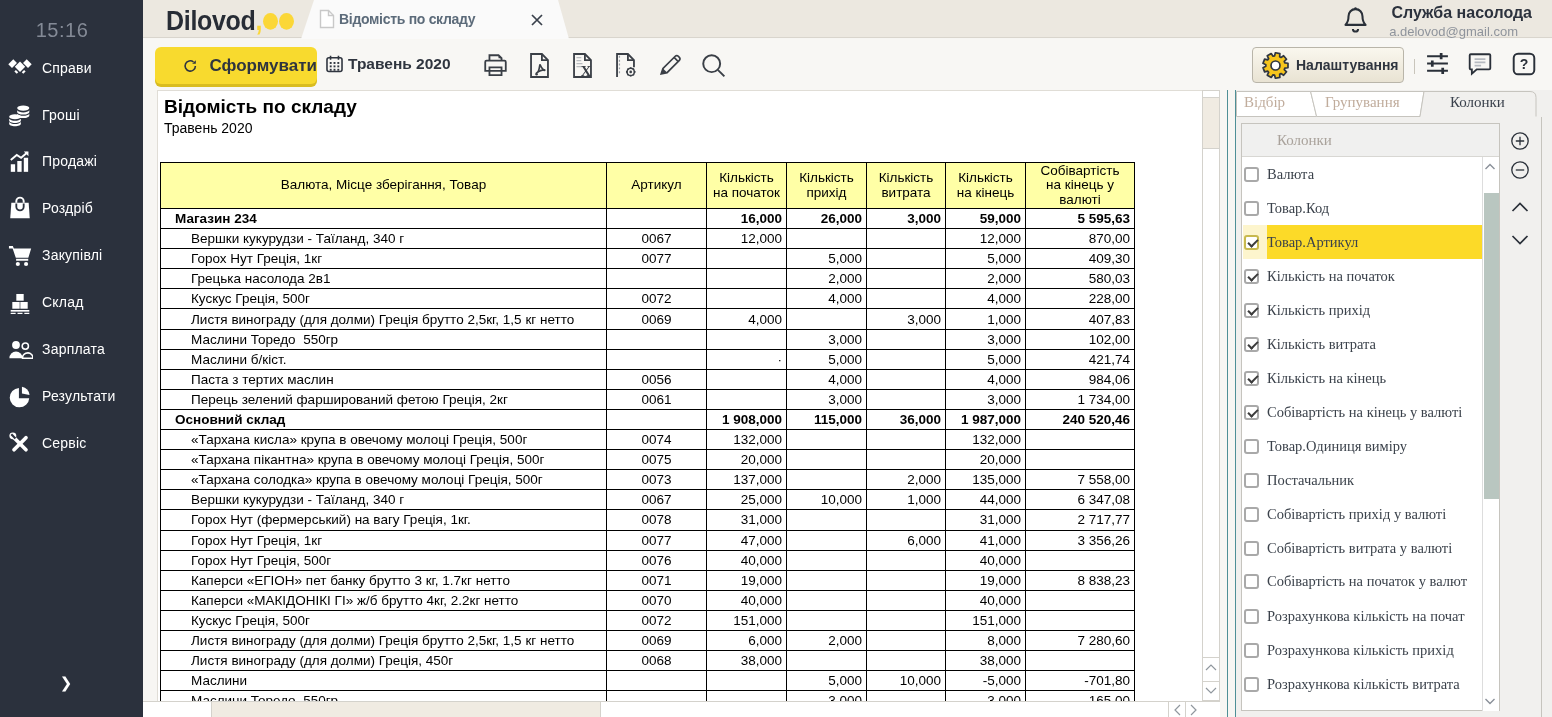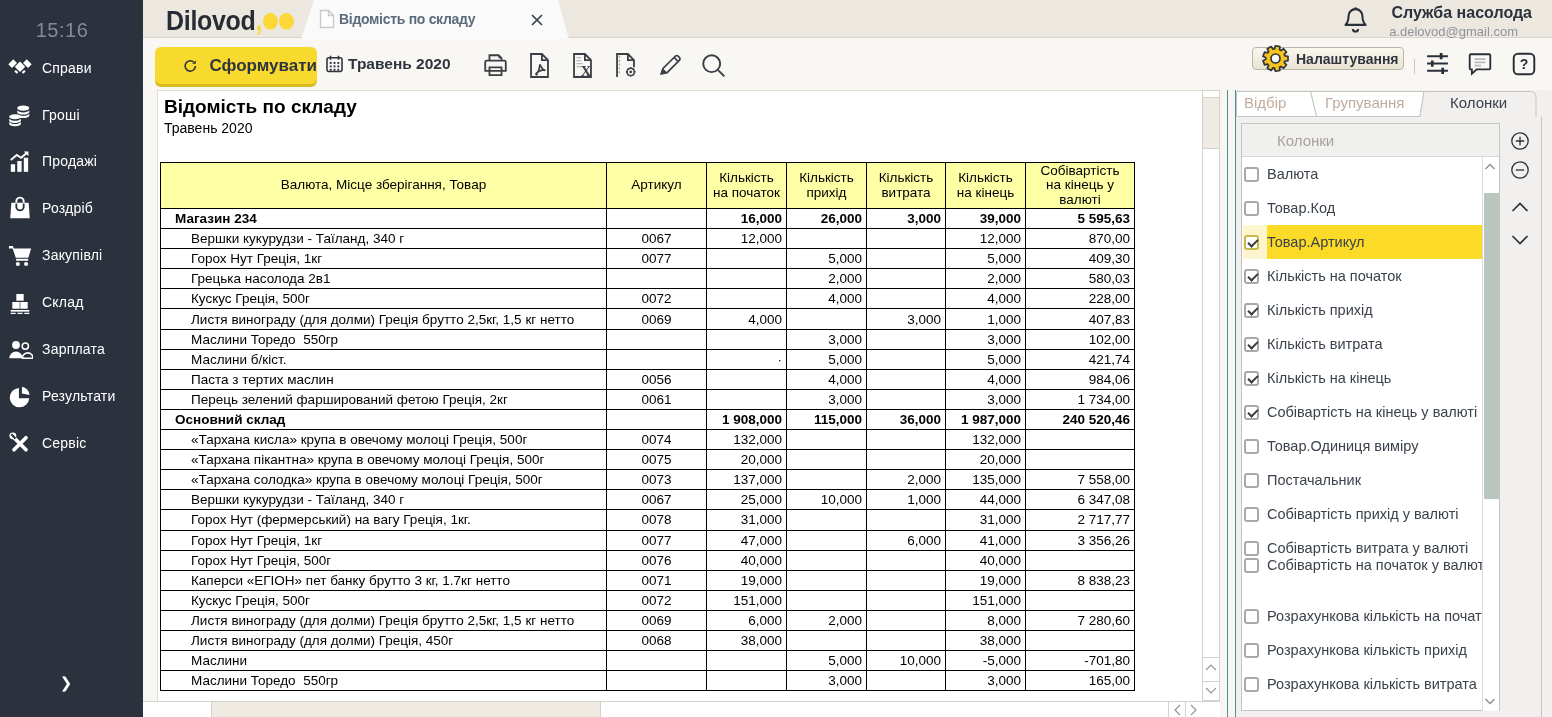--- a/index.html
+++ b/index.html
@@ -28,21 +28,21 @@
 #support { position:absolute; right:20px; top:4px; text-align:right; white-space:nowrap; }
 #support .s1 { font-size:16px; font-weight:bold; color:#2c323d; }
 #support .s2 { font-size:13px; color:#8f949c; margin-top:2px; padding-right:14px; }
 
 
 #toolbar { position:absolute; left:143px; top:39px; width:1409px; height:51px; background:#f8f7f4; }
 #btn-form { position:absolute; left:12px; top:8px; width:162px; height:37px; background:#f8da2e; border-radius:6px; box-shadow:0 3px 0 #d9bc1f; font-size:17px; font-weight:bold; color:#2f353f; display:flex; align-items:center; padding-left:28px; }
 #btn-form svg { margin-right:12px; }
 #datepick { position:absolute; left:182px; top:15px; display:flex; align-items:center; font-size:15.5px; font-weight:bold; color:#2f353f; }
 .tico { position:absolute; top:12px; }
-#btn-settings { position:absolute; left:1109px; top:8px; width:152px; height:23px; background:linear-gradient(#faf7ee,#e9e3d3); border:1px solid #b9b5a9; border-radius:4px; display:flex; align-items:center; font-size:14px; font-weight:bold; color:#2f353f; }
+#btn-settings { position:absolute; left:1109px; top:8px; width:152px; height:36px; background:linear-gradient(#faf7ee,#e9e3d3); border:1px solid #b9b5a9; border-radius:4px; display:flex; align-items:center; font-size:14px; font-weight:bold; color:#2f353f; }
 #tsep { position:absolute; left:1271px; top:20px; width:1px; height:15px; background:#c9c5bb; }
 
 
 #report { position:absolute; left:157px; top:90px; width:1045px; height:611px; background:#fff; border-left:1px solid #e0ddd6; border-top:1px solid #e0ddd6; overflow:hidden; }
 #rtitle { position:absolute; left:6px; top:5px; font-size:19px; font-weight:bold; color:#000; }
 #rsub { position:absolute; left:6px; top:29px; font-size:14px; color:#000; }
 table#rep { position:absolute; left:2px; top:71px; border-collapse:collapse; table-layout:fixed; font-size:13.5px; color:#000; }
 #rep td { border:1px solid #000; padding:0 4px; height:20.1px; overflow:hidden; white-space:nowrap; }
 #rep .hdr td { background:#ffffa6; text-align:center; vertical-align:middle; font-size:13.5px; line-height:14.5px; }
 #rep .num { text-align:right; }
@@ -54,21 +54,21 @@
 #vsb { position:absolute; left:1202px; top:90px; width:18px; height:611px; background:#fff; border:1px solid #d4d2cc; }
 #vsb .thumb { position:absolute; left:0px; top:6px; width:16px; height:52px; background:#f0ebe2; border-top:1px solid #d4d2cc; border-bottom:1px solid #d4d2cc; }
 #vsb .bup,#vsb .bdn { position:absolute; left:0; width:16px; height:19px; border-top:1px solid #d4d2cc; color:#7c8892; font-size:11px; text-align:center; line-height:19px; }
 #hsb { position:absolute; left:143px; top:701px; width:1077px; height:16px; background:#fff; border-top:1px solid #d4d2cc; }
 #hsb .thumb { position:absolute; left:68px; top:0; width:390px; height:16px; background:#f0ebe2; border-left:1px solid #d4d2cc; border-right:1px solid #d4d2cc; }
 #hsb .bl,#hsb .br { position:absolute; top:0; width:17px; height:16px; border-left:1px solid #d4d2cc; color:#7c8892; font-size:12px; text-align:center; line-height:15px; }
 #divider { position:absolute; left:1227px; top:90px; width:1px; height:627px; background:#4e8f96; }
 #divider2 { position:absolute; left:1235px; top:90px; width:1px; height:627px; background:#4e8f96; }
 
 
-#rpanel { position:absolute; left:1236px; top:90px; width:316px; height:627px; background:#f1f0ee; }
+#rpanel { position:absolute; left:1236px; top:90px; width:316px; height:627px; background:#f1f0ee;font-family:Liberation Serif, serif; }
 #ptabs { position:absolute; left:0; top:1px; }
 .ptabtxt { position:absolute; top:4px; font-size:15px; color:#c0ac9c; }
 .ptabtxt.active { color:#3a414c; }
 #plist { position:absolute; left:5px; top:33px; width:259px; height:588px; background:#fff; border:1px solid #c6c4be; }
 #plhead { height:33px; background:#f0f0ef; border-bottom:1px solid #d8d7d3; color:#a9a29b; font-size:15px; display:flex; align-items:center; padding-left:35px; }
 .litem { position:absolute; left:1px; width:241px; height:34px; display:flex; align-items:center; font-size:14.5px; color:#3b424b; white-space:nowrap; overflow:hidden; }
 .litem .cb { width:15px; height:15px; border:2px solid #a9a9a9; border-radius:3px; background:#fff; margin:0 8px 0 1px; flex:0 0 15px; position:relative; }
 .litem.checked .cb:after { content:""; position:absolute; left:2px; top:2px; width:8px; height:4px; border-left:2px solid #3c3c3c; border-bottom:2px solid #3c3c3c; transform:rotate(-45deg); }
 .litem.hl { background:linear-gradient(90deg,#fdf5cd 0 24px,#fcda28 24px); }
 .litem.hl .cb { border-color:#c8b94e; }
@@ -299,21 +299,21 @@
             <td>Кількість<br>витрата</td>
             <td>Кількість<br>на кінець</td>
             <td>Собівартість<br>на кінець у<br>валюті</td>
           </tr>
 <tr class="grp">
             <td class="nm">Магазин 234</td>
             <td style="text-align:center"></td>
             <td class="num">16,000</td>
             <td class="num">26,000</td>
             <td class="num">3,000</td>
-            <td class="num">39,000</td>
+            <td class="num">59,000</td>
             <td class="num">5 595,63</td>
           </tr>
 <tr>
             <td class="nm">Вершки кукурудзи - Таїланд, 340 г</td>
             <td style="text-align:center">0067</td>
             <td class="num">12,000</td>
             <td class="num"></td>
             <td class="num"></td>
             <td class="num">12,000</td>
             <td class="num">870,00</td>
@@ -463,20 +463,29 @@
             <td class="num"></td>
           </tr>
 <tr>
             <td class="nm">Каперси «ЕГІОН» пет банку брутто 3 кг, 1.7кг нетто</td>
             <td style="text-align:center">0071</td>
             <td class="num">19,000</td>
             <td class="num"></td>
             <td class="num"></td>
             <td class="num">19,000</td>
             <td class="num">8 838,23</td>
+          </tr>
+<tr>
+            <td class="nm">Каперси «МАКІДОНІКІ ГІ» ж/б брутто 4кг, 2.2кг нетто</td>
+            <td style="text-align:center">0070</td>
+            <td class="num">40,000</td>
+            <td class="num"></td>
+            <td class="num"></td>
+            <td class="num">40,000</td>
+            <td class="num"></td>
           </tr>
 <tr>
             <td class="nm">Кускус Греція, 500г</td>
             <td style="text-align:center">0072</td>
             <td class="num">151,000</td>
             <td class="num"></td>
             <td class="num"></td>
             <td class="num">151,000</td>
             <td class="num"></td>
           </tr>
@@ -587,21 +596,21 @@
 <div class="litem checked hl" style="top:101px"> <span class="cb"></span>Товар.Артикул</div>
 <div class="litem checked" style="top:135px"> <span class="cb"></span>Кількість на початок</div>
 <div class="litem checked" style="top:169px"> <span class="cb"></span>Кількість прихід</div>
 <div class="litem checked" style="top:203px"> <span class="cb"></span>Кількість витрата</div>
 <div class="litem checked" style="top:237px"> <span class="cb"></span>Кількість на кінець</div>
 <div class="litem checked" style="top:271px"> <span class="cb"></span>Собівартість на кінець у валюті</div>
 <div class="litem" style="top:305px"> <span class="cb"></span>Товар.Одиниця виміру</div>
 <div class="litem" style="top:339px"> <span class="cb"></span>Постачальник</div>
 <div class="litem" style="top:373px"> <span class="cb"></span>Собівартість прихід у валюті</div>
 <div class="litem" style="top:407px"> <span class="cb"></span>Собівартість витрата у валюті</div>
-<div class="litem" style="top:424px"> <span class="cb"></span>Собівартість на початок у валют</div>
+<div class="litem" style="top:440px"> <span class="cb"></span>Собівартість на початок у валют</div>
 <div class="litem" style="top:475px"> <span class="cb"></span>Розрахункова кількість на почат</div>
 <div class="litem" style="top:509px"> <span class="cb"></span>Розрахункова кількість прихід</div>
 <div class="litem" style="top:543px"> <span class="cb"></span>Розрахункова кількість витрата</div>
 <div id="plscroll">
           <div class="thumb"></div>
         </div>
     </div>
   </div>
 </div>
 

